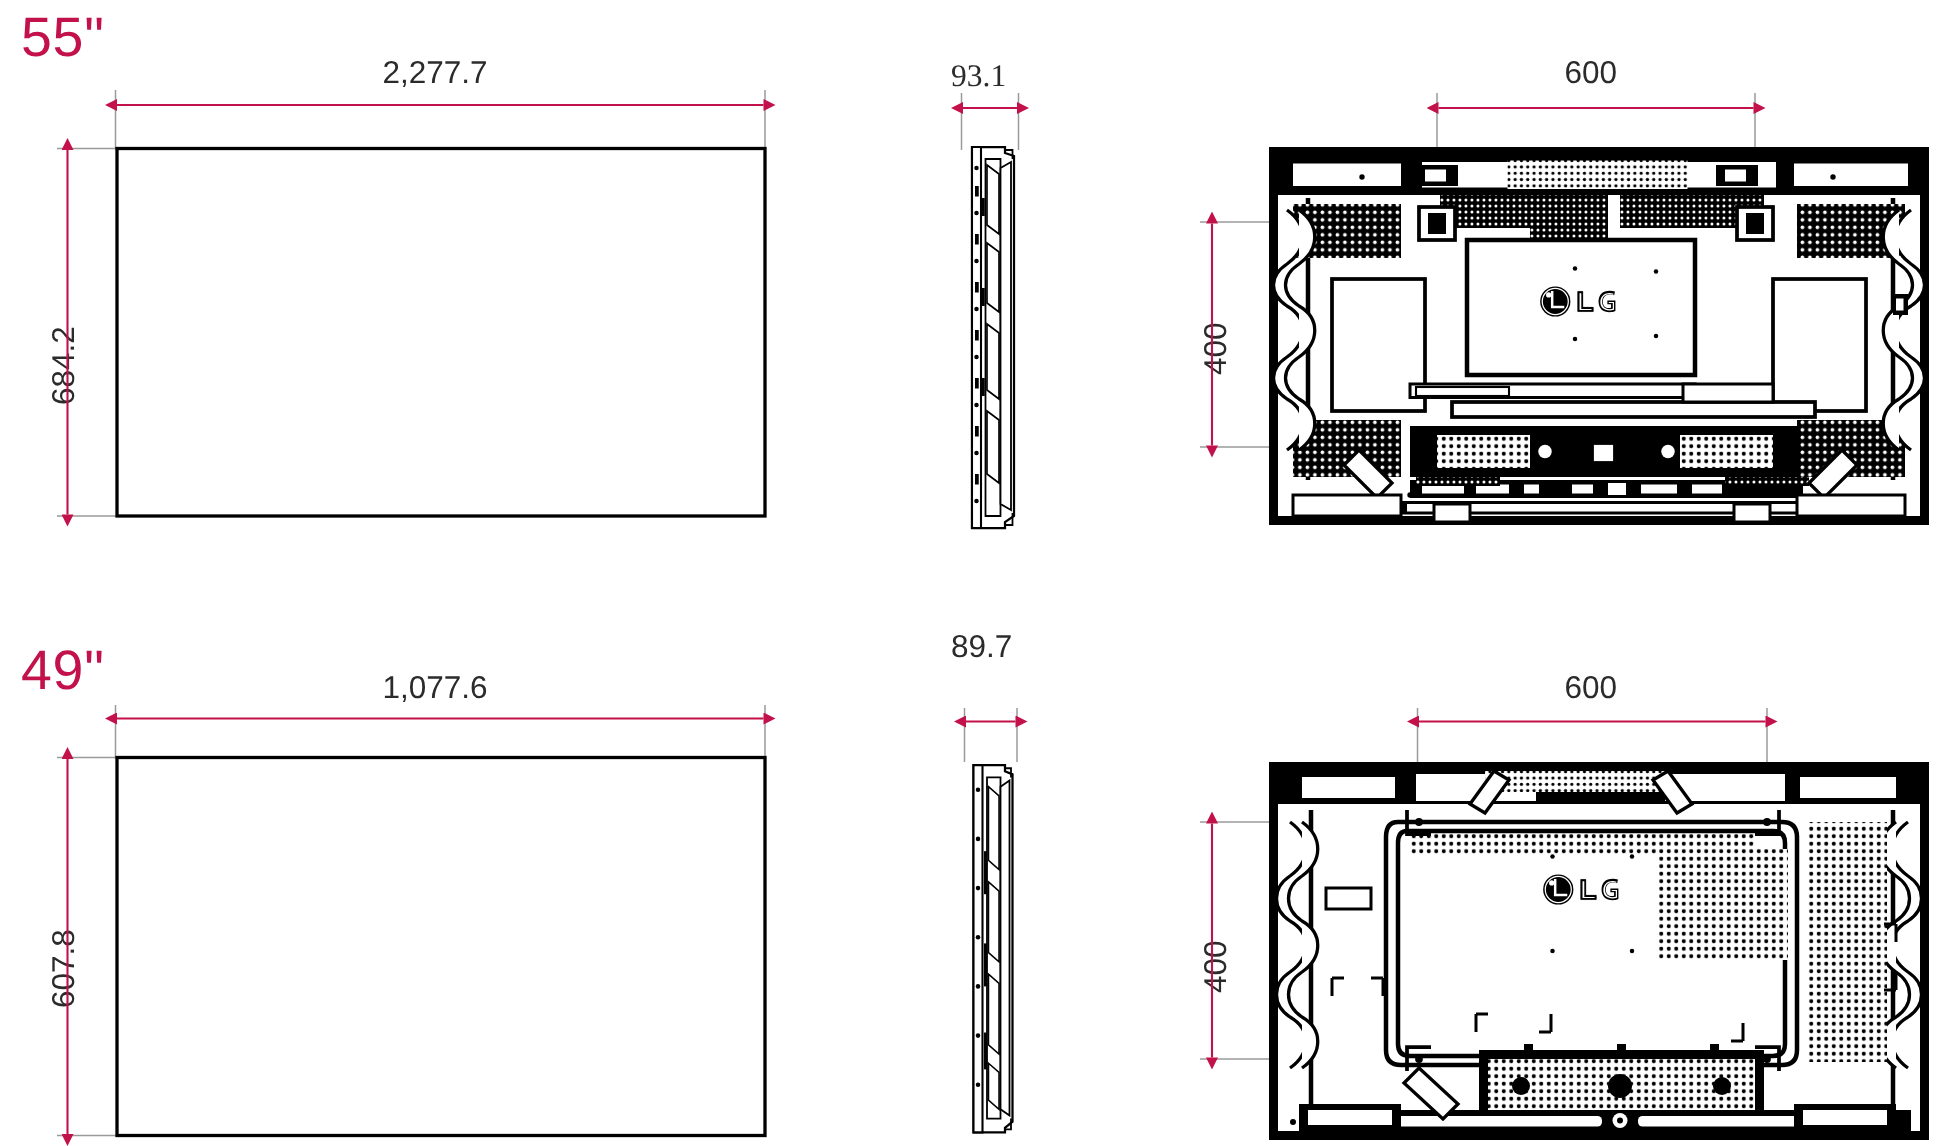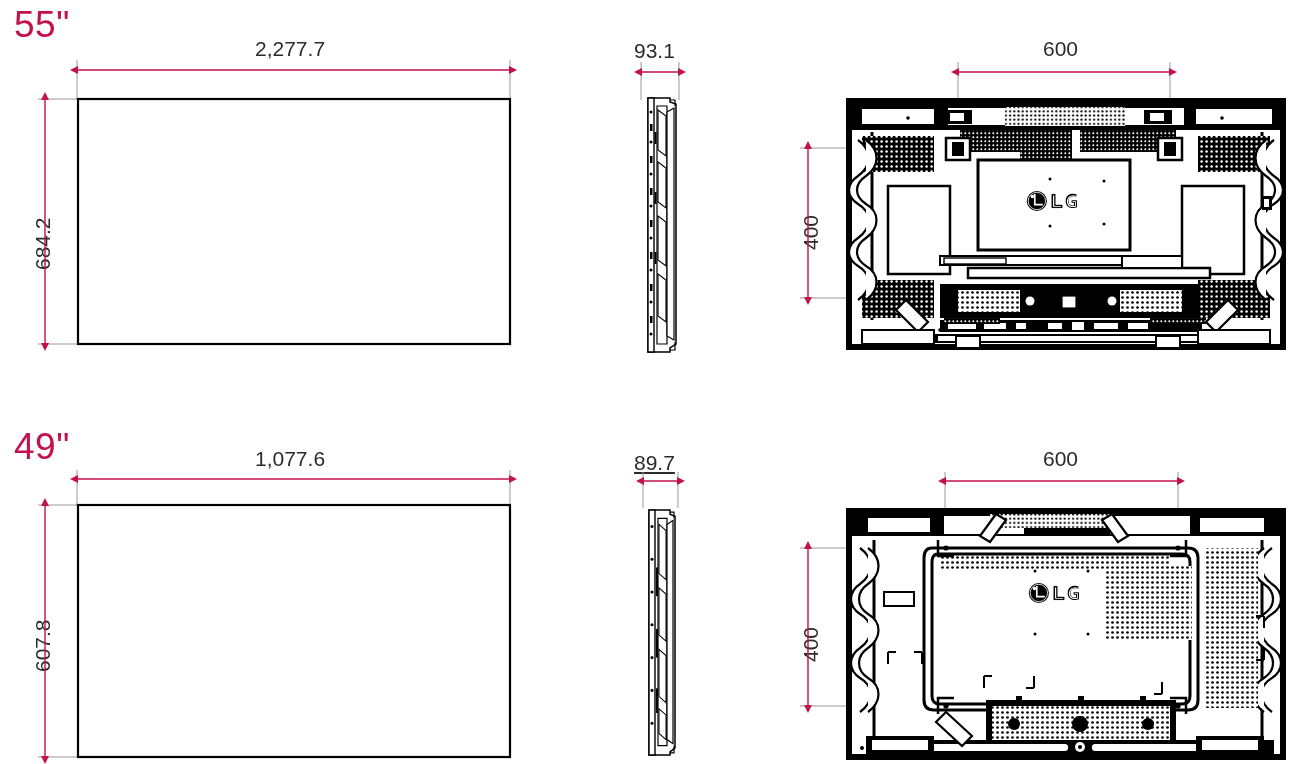--- a/index.html
+++ b/index.html
@@ -55,33 +55,33 @@
 <body>
 
 <div class="sheet">
 
   <div class="size-label" style="left:14px; top:6px;">55"</div>
 
   <div class="dim-text" style="left:255px; top:38px;">2,277.7</div>
 
   <div class="dim-text vert" style="left:32px; top:270px;">684.2</div>
 
-  <div class="dim-text" style="left:634px; top:40px;">93.1</div>
+  <div class="dim-text" style="left:634px; top:40px;font-family:Liberation Serif, serif;">93.1</div>
 
   <div class="dim-text" style="left:1043px; top:38px;">600</div>
 
   <div class="dim-text vert" style="left:800px; top:250px;">400</div>
 
   <div class="size-label" style="left:14px; top:428px;">49"</div>
 
   <div class="dim-text" style="left:255px; top:448px;">1,077.6</div>
 
   <div class="dim-text vert" style="left:32px; top:672px;">607.8</div>
 
-  <div class="dim-text" style="left:634px; top:452px;text-decoration:underline;">89.7</div>
+  <div class="dim-text" style="left:634px; top:421px;">89.7</div>
 
   <div class="dim-text" style="left:1043px; top:448px;">600</div>
 
   <div class="dim-text vert" style="left:800px; top:662px;">400</div>
 
   <svg class="layer" viewBox="0 0 1300 764">
     <defs>
       <marker id="arrL" markerWidth="9" markerHeight="8" refX="8" refY="4" orient="auto" markerUnits="userSpaceOnUse">
         <path d="M8,0 L0,4 L8,8 z" fill="#c3114b"></path>
       </marker>

